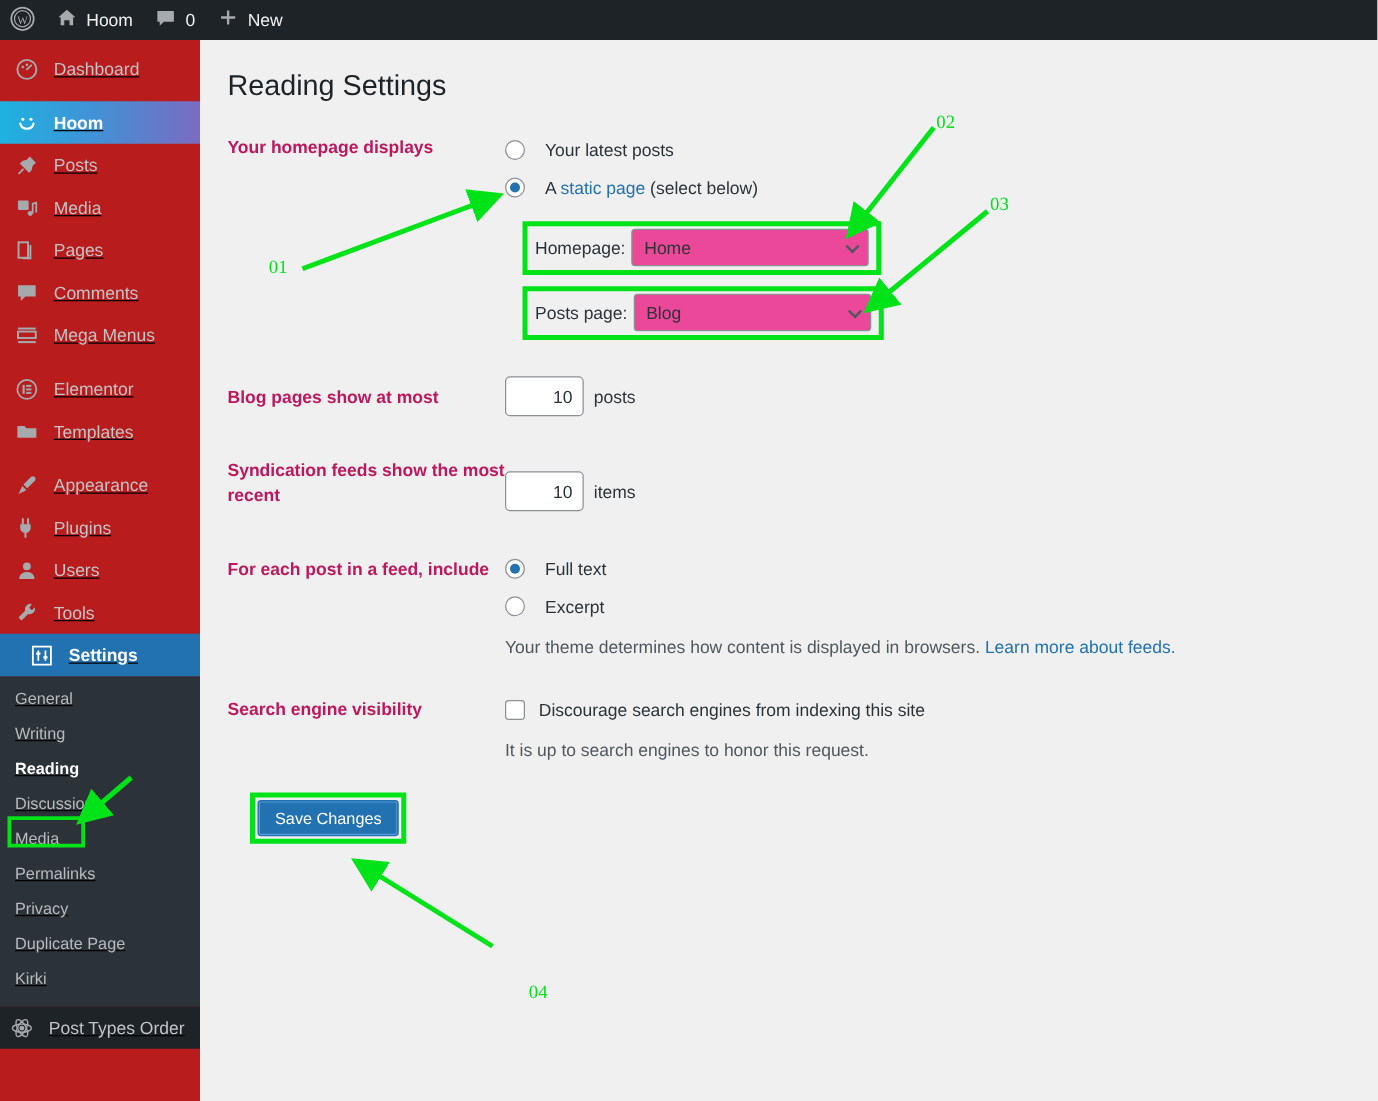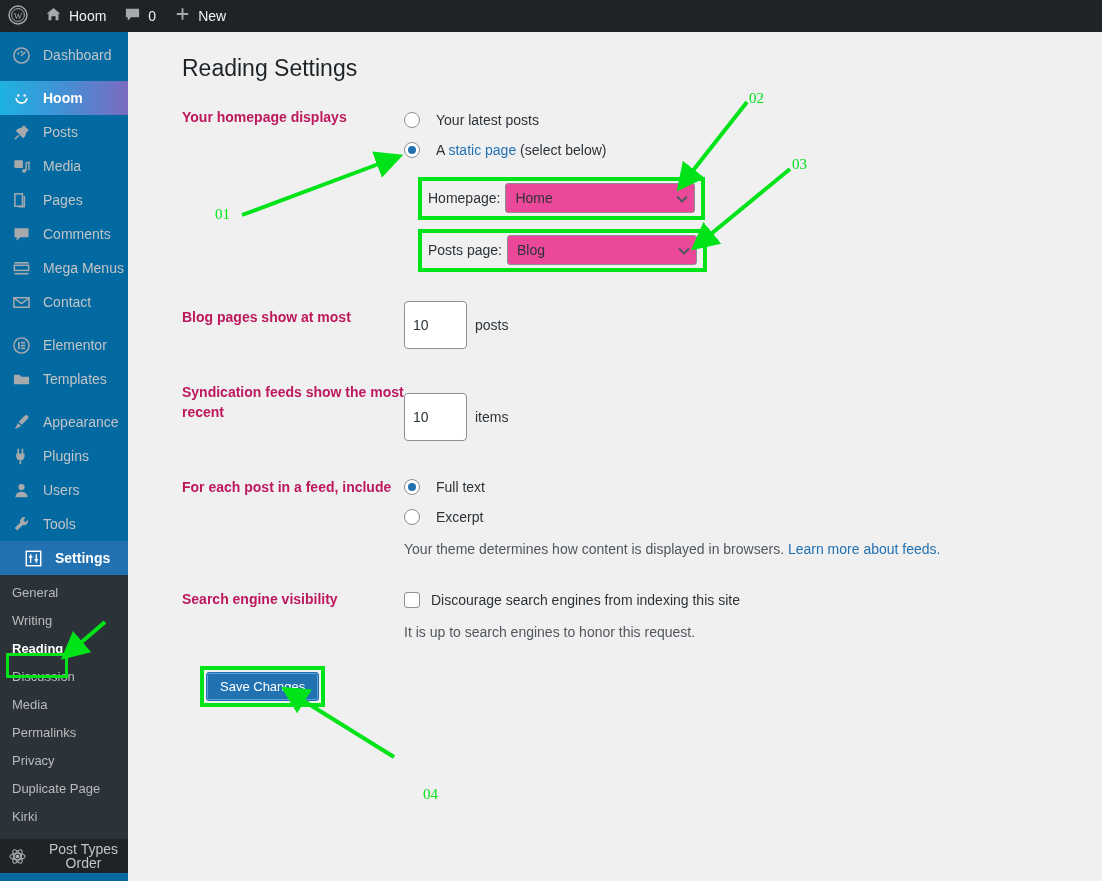--- a/index.html
+++ b/index.html
@@ -26,23 +26,24 @@
     height: 32px; padding: 0 9px;
     color: #f0f0f1; text-decoration: none;
     white-space: nowrap;
   }
   .ab-item .lbl { font-size: 14px; color: #f0f0f1; }
   .ab-logo { padding-left: 8px; padding-right: 8px; }
 
   
   .sidebar {
     position: absolute; top: 32px; left: 0;
-    width: 128px; height: 849px;
-    background: #0369a1;
+    width: 160px; height: 849px;
+    background: #b91c1c;
     z-index: 20;
+    text-decoration: underline;
   }
   .menu-item {
     position: relative;
     display: flex; align-items: center;
     height: 34px;
     padding-left: 12px;
     color: #c3c4c7;
     font-size: 14px;
     text-decoration: none;
     cursor: pointer;
@@ -148,25 +149,25 @@
   }
   .sel-box .chev {
     position: absolute; right: 8px; top: 50%;
     transform: translateY(-60%) rotate(45deg);
     width: 8px; height: 8px;
     border-right: 2px solid #50575e;
     border-bottom: 2px solid #50575e;
   }
 
   .num-input {
-    width: 63px; height: 48px;
+    width: 63px; height: 32px;
     border: 1px solid #8c8f94; border-radius: 4px;
     background: #fff;
     font-size: 14px; color: #2c3338;
-    padding: 0 8px; font-family: "Liberation Sans", sans-serif;
+    padding: 0 8px; font-family: "Liberation Sans", sans-serif; text-align: right;
   }
   .unit { font-size: 14px; color: #2c3338; margin-left: 8px; }
 
   .checkbox {
     width: 16px; height: 16px;
     border: 1px solid #8c8f94; background: #fff;
     border-radius: 3px; flex: 0 0 auto;
   }
   .helper {
     font-size: 14px; color: #50575e; margin-top: 7px; line-height: 20px;
@@ -315,29 +316,20 @@
       <span class="mi-icon">
         <svg width="19" height="19" viewBox="0 0 20 20">
             <rect x="2.5" y="3.2" width="15" height="1.7" fill="#a7aaad"></rect>
             <rect x="2.5" y="6.6" width="15" height="5.4" fill="none" stroke="#a7aaad" stroke-width="1.6"></rect>
             <rect x="2.5" y="14.6" width="15" height="1.7" fill="#a7aaad"></rect>
           </svg>
       </span>
       <span class="mi-label">Mega Menus</span>
     </div>
 
-    <div class="menu-item">
-      <span class="mi-icon">
-        <svg width="19" height="19" viewBox="0 0 20 20">
-            <rect x="2" y="5" width="16" height="10" fill="none" stroke="#a7aaad" stroke-width="1.6"></rect>
-            <path d="M2.6 5.6 10 11.2l7.4-5.6" fill="none" stroke="#a7aaad" stroke-width="1.6"></path>
-          </svg>
-      </span>
-      <span class="mi-label">Contact</span>
-    </div>
 
     <div class="menu-item sep-top">
       <span class="mi-icon">
         <svg width="19" height="19" viewBox="0 0 20 20">
             <circle cx="10" cy="10" r="8" fill="none" stroke="#a7aaad" stroke-width="1.5"></circle>
             <rect x="6.4" y="6.2" width="1.8" height="7.6" fill="#a7aaad"></rect>
             <rect x="9.4" y="6.2" width="4.4" height="1.7" fill="#a7aaad"></rect>
             <rect x="9.4" y="9.2" width="4.4" height="1.7" fill="#a7aaad"></rect>
             <rect x="9.4" y="12.1" width="4.4" height="1.7" fill="#a7aaad"></rect>
           </svg>

